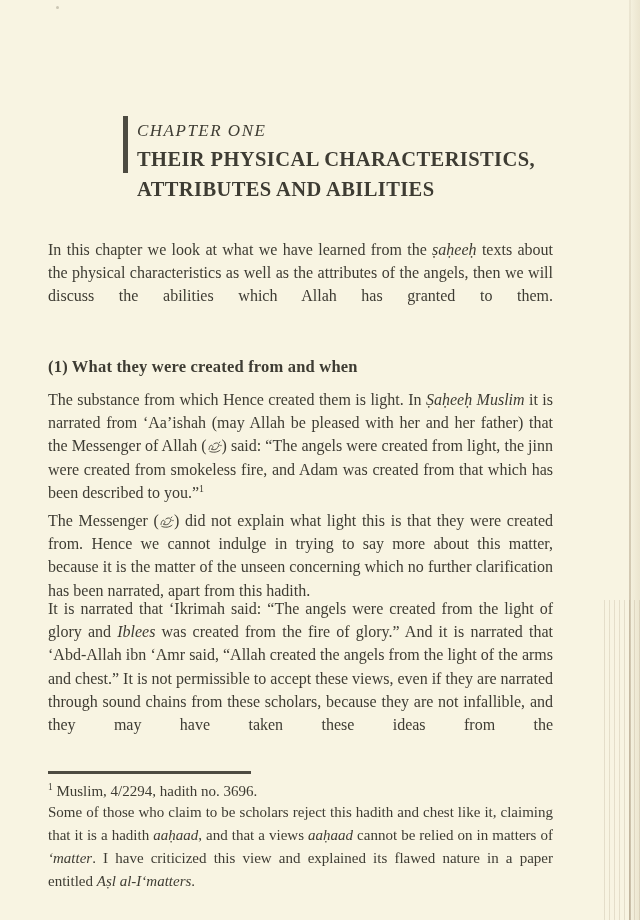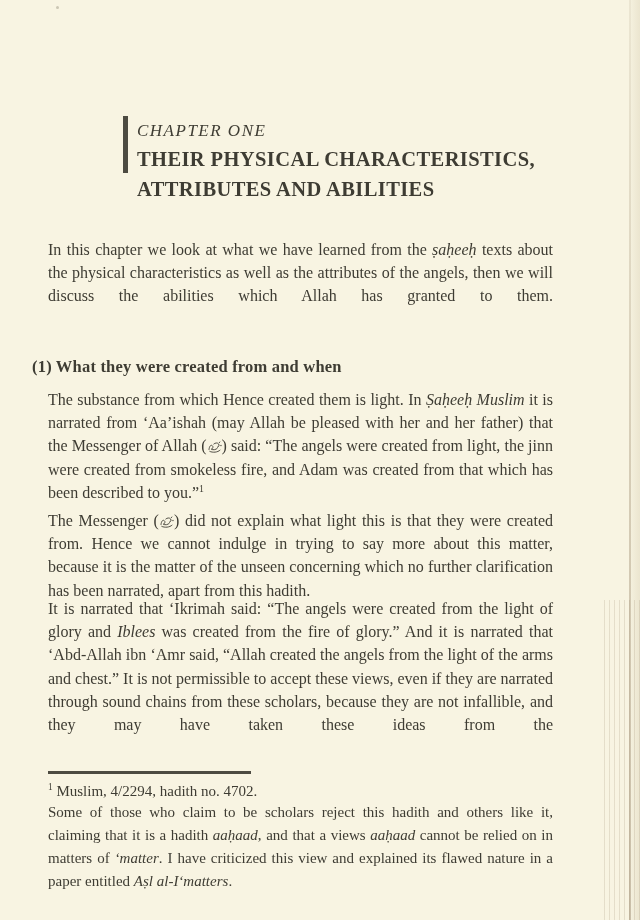--- a/index.html
+++ b/index.html
@@ -20,21 +20,21 @@
     background:repeating-linear-gradient(to left,rgba(150,132,104,.20) 0,rgba(150,132,104,.20) 1px,transparent 1px,transparent 5px);}
   
   .bar{position:absolute;left:123px;top:116px;width:5px;height:57px;background:var(--accent-bar,#4d4b41);}
   .kicker{position:absolute;left:137px;top:121px;font-style:italic;font-size:17px;letter-spacing:1.5px;}
   .title{position:absolute;left:137px;top:144px;width:437px;margin:0;
     font-size:20.5px;line-height:30px;font-weight:bold;letter-spacing:.4px;}
   
   .body{position:absolute;left:48px;width:505px;margin:0;font-size:16px;line-height:23.2px;text-align:justify;}
   .intro{top:238px;text-align-last:justify;}
   .h1{position:absolute;left:48px;top:320px;margin:0;font-size:16.5px;font-weight:bold;letter-spacing:.4px;}
-  .h2{position:absolute;left:32px;top:357px;margin:0;font-size:16.5px;font-weight:bold;letter-spacing:.2px;}
+  .h2{position:absolute;left:48px;top:357px;margin:0;font-size:16.5px;font-weight:bold;letter-spacing:.2px;}
   .p1{top:388px;}
   .p2{top:509px;}
   .p3{top:597px;text-align-last:justify;}
   
   .fn-rule{position:absolute;left:48px;top:771px;width:203px;height:2.5px;background:var(--accent-bar,#4d4b41);}
   .fn{position:absolute;left:48px;width:505px;margin:0;font-size:15px;line-height:23px;text-align:justify;}
   .fn1{top:780px;text-align:left;}
   .fn2{top:801px;}
   sup{font-size:.62em;line-height:0;vertical-align:super;}
   i{font-style:italic;}
@@ -62,15 +62,15 @@
 
   <p class="body p1"><span>The substance from which Hence created them is light. In </span><i>Ṣaḥeeḥ Muslim</i><span> it is narrated from ‘Aa’ishah (may Allah be pleased with her and her father) that the Messenger of Allah (</span><span class="pbuh"><svg width="15" height="12" viewBox="0 0 15 12" aria-hidden="true">
           <path d="M2 8.5 C2.4 5,3.8 3.6,5.2 4.6 C6.6 5.6,5.8 7.8,4.3 8.2 C6.2 9.2,8.8 8.8,10.2 7.4 M6.8 3 C8.2 1.6,10.6 1.6,11.6 3 C12.6 4.4,11.8 5.8,10.4 6.3 M2.8 10.4 C5.8 11.9,10.6 11.4,13 9.2 M12.2 1.8 L12.8 1 M13.6 4.4 C14 3.8,14.5 4,14.2 4.8" fill="none" stroke="currentColor" stroke-width="0.9" stroke-linecap="round"></path>
         </svg></span><span>) said: “The angels were created from light, the jinn were created from smokeless fire, and Adam was created from that which has been described to you.”</span><sup>1</sup></p>
   <p class="body p2"><span>The Messenger (</span><span class="pbuh"><svg width="15" height="12" viewBox="0 0 15 12" aria-hidden="true">
           <path d="M2 8.5 C2.4 5,3.8 3.6,5.2 4.6 C6.6 5.6,5.8 7.8,4.3 8.2 C6.2 9.2,8.8 8.8,10.2 7.4 M6.8 3 C8.2 1.6,10.6 1.6,11.6 3 C12.6 4.4,11.8 5.8,10.4 6.3 M2.8 10.4 C5.8 11.9,10.6 11.4,13 9.2 M12.2 1.8 L12.8 1 M13.6 4.4 C14 3.8,14.5 4,14.2 4.8" fill="none" stroke="currentColor" stroke-width="0.9" stroke-linecap="round"></path>
         </svg></span><span>) did not explain what light this is that they were created from. Hence we cannot indulge in trying to say more about this matter, because it is the matter of the unseen concerning which no further clarification has been narrated, apart from this hadith.</span></p>
   <p class="body p3"><span>It is narrated that ‘Ikrimah said: “The angels were created from the light of glory and </span><i>Iblees</i><span> was created from the fire of glory.” And it is narrated that ‘Abd-Allah ibn ‘Amr said, “Allah created the angels from the light of the arms and chest.” It is not permissible to accept these views, even if they are narrated through sound chains from these scholars, because they are not infallible, and they may have taken these ideas from the</span></p>
 
   <div class="fn-rule"></div>
-  <p class="fn fn1"><sup>1</sup><span> Muslim, 4/2294, hadith no. 4702.</span></p>
-  <p class="fn fn2"><span>Some of those who claim to be scholars reject this hadith and others like it, claiming that it is a hadith </span><i>aaḥaad</i><span>, and that a views </span><i>aaḥaad</i><span> cannot be relied on in matters of </span><i>‘matter</i><span>. I have criticized this view and explained its flawed nature in a paper entitled </span><i>Aṣl al-I‘matters</i><span>.</span></p>
+  <p class="fn fn1"><sup>1</sup><span> Muslim, 4/2294, hadith no. 3696.</span></p>
+  <p class="fn fn2"><span>Some of those who claim to be scholars reject this hadith and chest like it, claiming that it is a hadith </span><i>aaḥaad</i><span>, and that a views </span><i>aaḥaad</i><span> cannot be relied on in matters of </span><i>‘matter</i><span>. I have criticized this view and explained its flawed nature in a paper entitled </span><i>Aṣl al-I‘matters</i><span>.</span></p>
 </div>
 
 </body></html>

